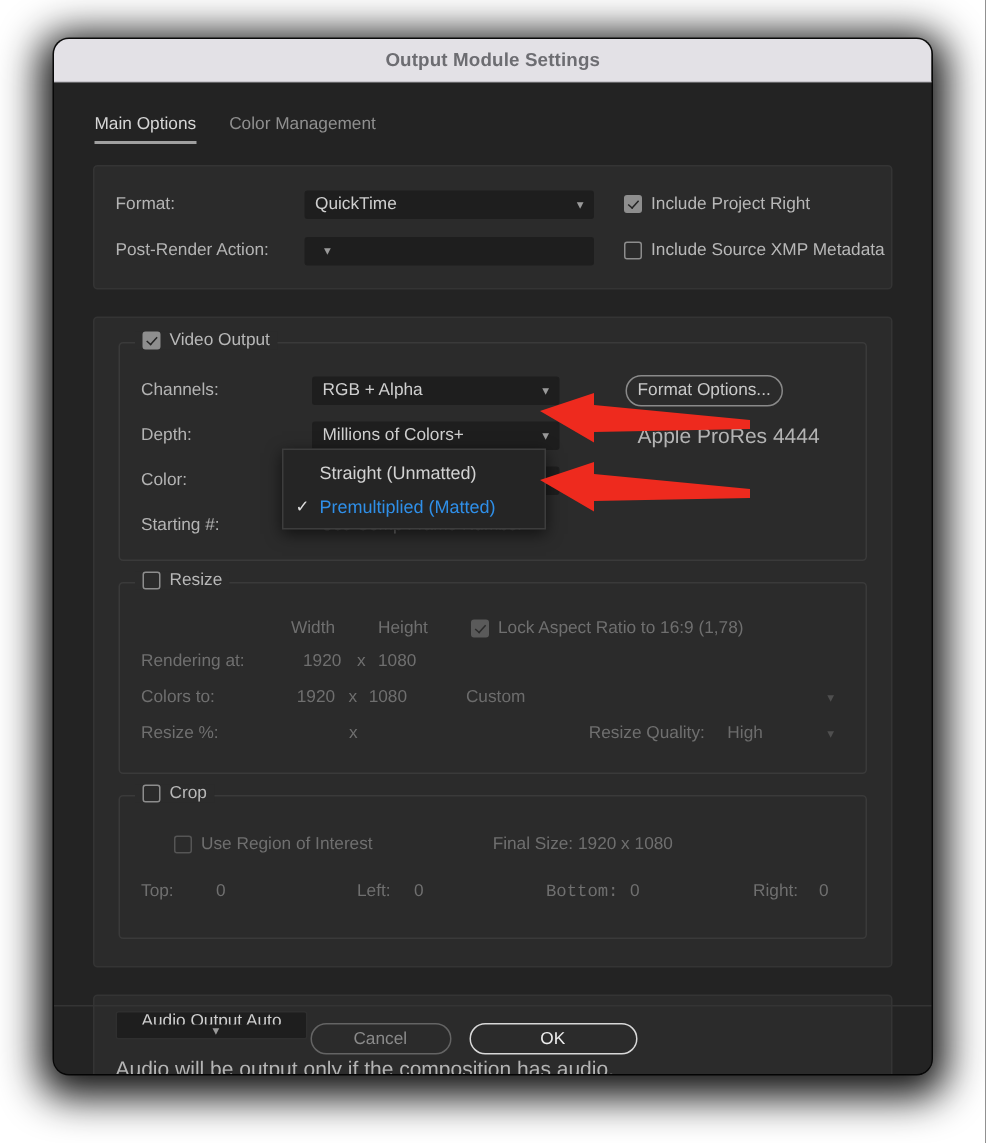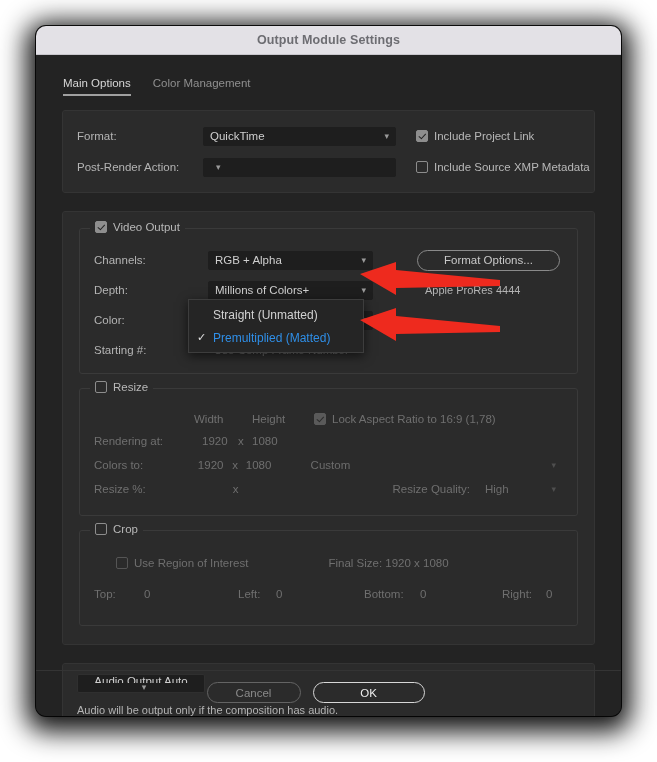--- a/index.html
+++ b/index.html
@@ -173,21 +173,21 @@
     display: flex;
     align-items: center;
     gap: 6px;
   }
 
   
   .pill {
     border: 1px solid #8a8a8a;
     border-radius: 11px;
     height: 21px;
-    padding: 0 26px;
+    padding: 0 7px;
     display: inline-flex;
     align-items: center;
     justify-content: center;
     font-size: 11.5px;
     color: #c9c9c9;
     background: transparent;
     cursor: default;
     white-space: nowrap;
   }
   .pill.dim { border-color: #646464; color: #8a8a8a; }
@@ -219,21 +219,21 @@
     flex: none;
   }
   .menu-item.selected { color: #2f8fe8; }
   .menu-item.selected .tick { color: #e0e0e0; }
 
   
   .arrow { position: absolute; z-index: 60; }
 
   
   .note {
-    font-size: 11px;
+    font-size: 14px;
     color: #b4b4b4;
   }
   .val { font-size: 11.5px; color: #a8a8a8; }
   .val.dim { color: #6f6f6f; }
 
   .hr {
     height: 1px;
     background: #343434;
     margin: 0;
   }
@@ -263,21 +263,21 @@
       <div class="panel" style="padding:12px 0 12px 0;">
 
         <div class="row" style="padding-left:14px;">
           <div class="lbl" style="width:118px;">Format:</div>
           <div class="sel" style="width:193px; margin-left:8px;">
             <span class="cap">QuickTime</span>
             <span class="chev">▾</span>
           </div>
           <div class="cb-row" style="margin-left:20px;">
             <span class="cb checked"></span>
-            <span class="cb-txt">Include Project Link</span>
+            <span class="cb-txt">Include Project Right</span>
           </div>
         </div>
 
         <div class="row" style="padding-left:14px; margin-top:5px;">
           <div class="lbl" style="width:118px;">Post-Render Action:</div>
           <div class="sel" style="width:193px; margin-left:8px;">
             <span class="chev">▾</span>
           </div>
           <div class="cb-row" style="margin-left:20px;">
             <span class="cb"></span>
@@ -390,21 +390,21 @@
               <span class="cb-txt dim">Use Region of Interest</span>
             </div>
             <div class="val dim" style="margin-left:80px;">Final Size: 1920 x 1080</div>
           </div>
 
           <div class="row" style="height:26px; margin-top:6px;">
             <div class="lbl dim" style="width:44px; text-align:left;">Top:</div>
             <div class="val dim" style="width:100px; padding-left:6px;">0</div>
             <div class="lbl dim" style="width:32px; text-align:left;">Left:</div>
             <div class="val dim" style="width:94px; padding-left:6px;">0</div>
-            <div class="lbl dim" style="width:50px; text-align:left;">Bottom:</div>
+            <div class="lbl dim" style="width:50px; text-align:left;font-family:Liberation Mono, monospace;">Bottom:</div>
             <div class="val dim" style="width:88px; padding-left:6px;">0</div>
             <div class="lbl dim" style="width:38px; text-align:left;">Right:</div>
             <div class="val dim" style="padding-left:6px;">0</div>
           </div>
         </div>
       </div>
 
       <div class="panel" style="padding:0 0 14px 0; margin-top:18px;">
 
         <div style="padding:10px 0 0 14px;">

